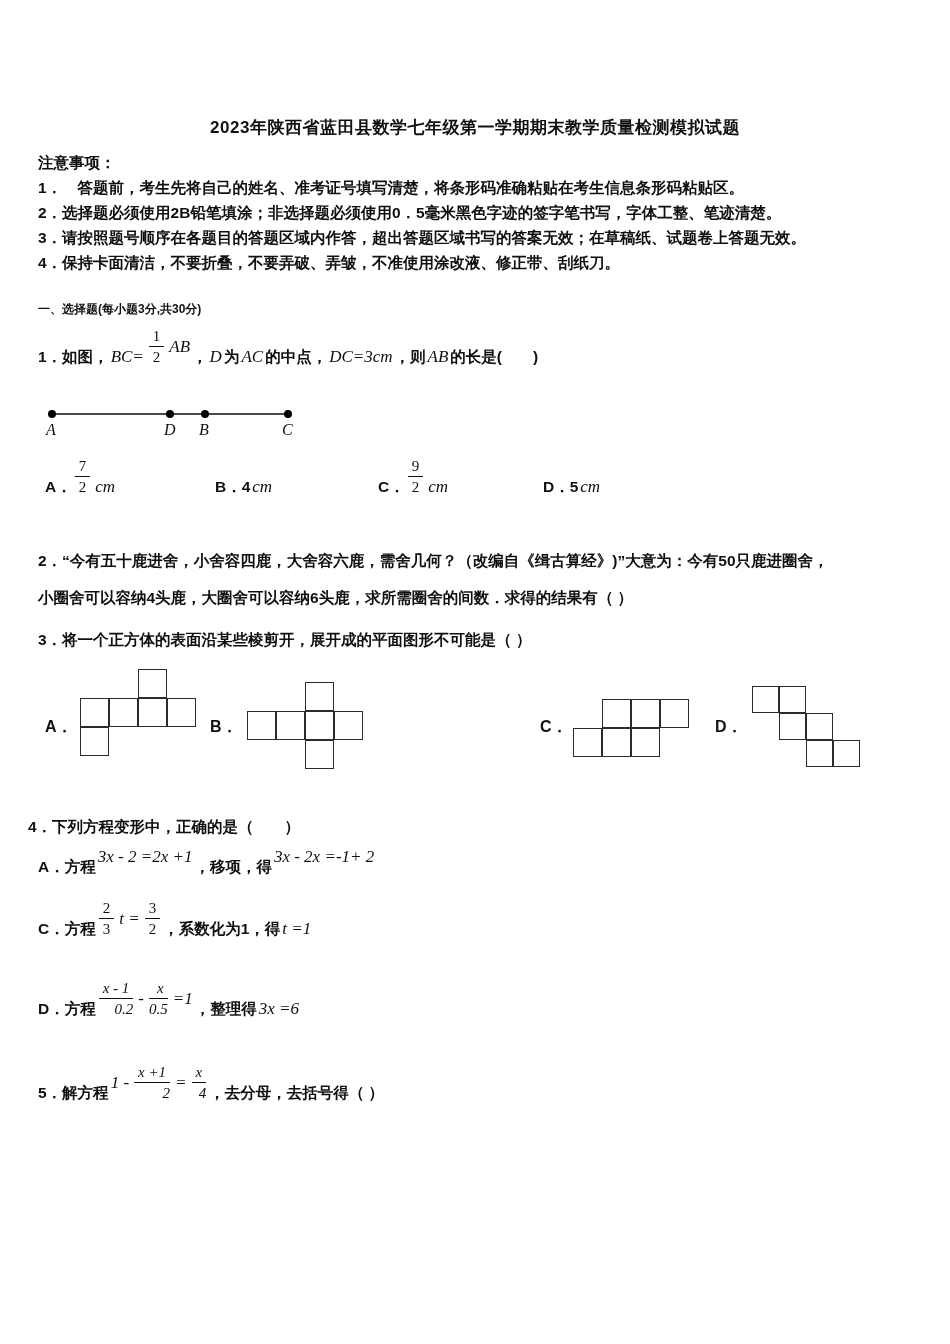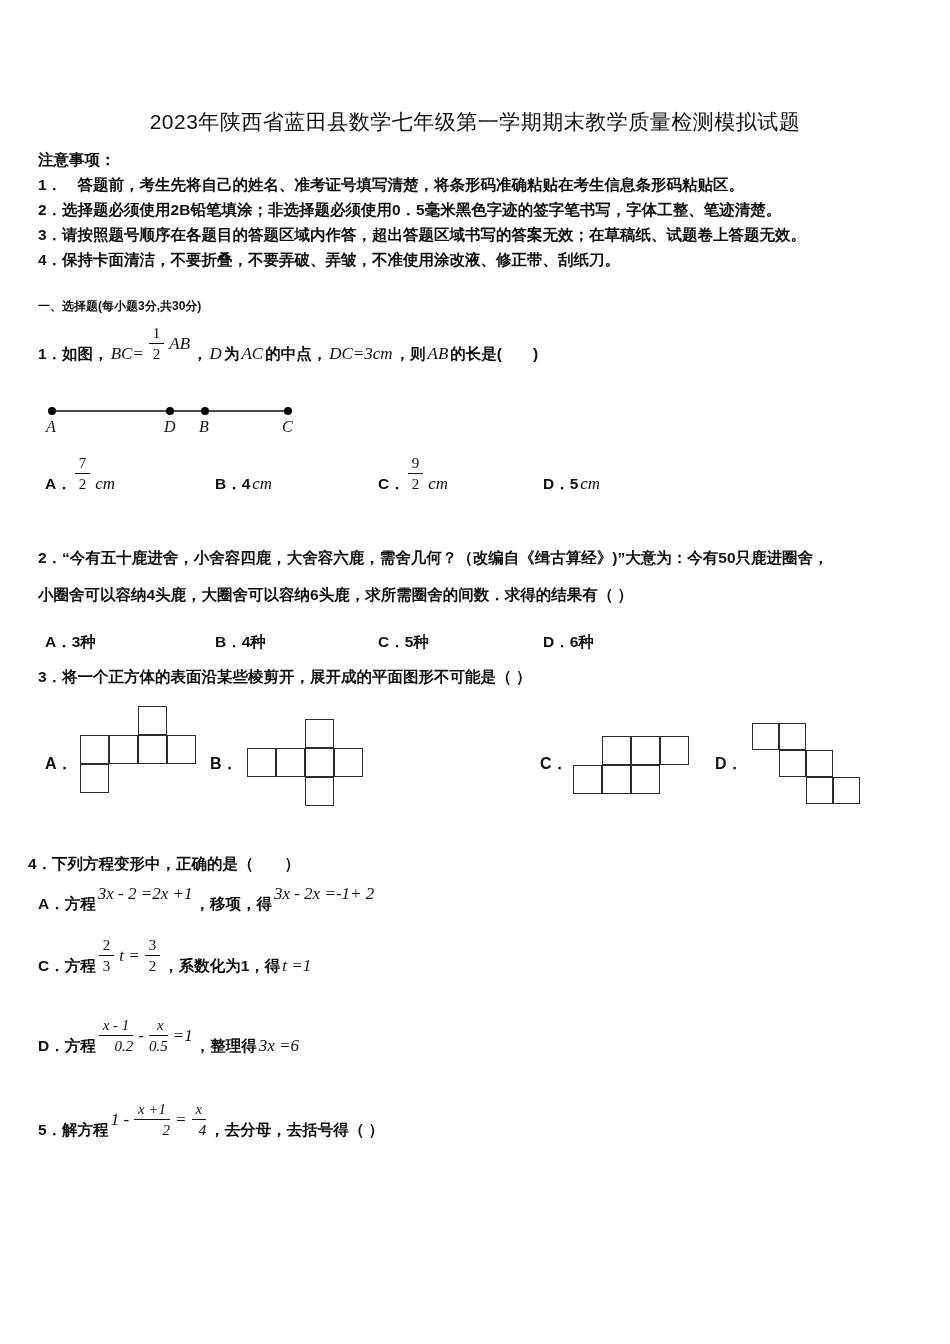--- a/index.html
+++ b/index.html
@@ -1,18 +1,18 @@
 <!DOCTYPE html>
 <html><head>
 <meta charset="utf-8">
 <style>
   html,body{margin:0;padding:0;background:#fff;}
   .page{position:relative;width:950px;height:1344px;background:#ffffff;color:#101010;
         font-family:"Liberation Sans",sans-serif;font-weight:700;font-size:15.5px;overflow:hidden;}
-  .title{margin:0;padding-top:108px;text-align:center;font-size:21px;font-weight:400;letter-spacing:.5px;}
+  .title{margin:8px;padding-top:108px;text-align:center;font-size:17px;font-weight:700;letter-spacing:.5px;}
   .notice{margin:12px 36px 0 38px;}
   .notice-head{line-height:24px;}
   .notice-item{line-height:25px;}
   .sec-head{margin:26px 0 0 38px;font-size:12px;}
   .stem{margin-left:38px;margin-right:36px;}
   .q1-stem{margin-top:8px;}
   .q2-stem{margin-top:44px;line-height:37px;}
   .q2-line2{line-height:37px;}
   .q3-stem{margin-top:14px;}
   .q4-stem{margin-top:16px;margin-left:28px;}
@@ -76,23 +76,20 @@
 
   <div class="opt-row">
     <span class="opt w1"><span class="cn">A．</span><span class="frac"><span class="num">7</span><span class="den">2</span></span><span class="math">cm</span></span><span class="opt w2"><span class="cn">B．4</span><span class="math">cm</span></span><span class="opt w3"><span class="cn">C．</span><span class="frac"><span class="num">9</span><span class="den">2</span></span><span class="math">cm</span></span><span class="opt"><span class="cn">D．5</span><span class="math">cm</span></span>
   </div>
 
   <div class="stem q2-stem">
     <span>2．“今有五十鹿进舍，小舍容四鹿，大舍容六鹿，需舍几何？（改编自《缉古算经》)”大意为：今有50只鹿进圈舍，</span><br>
     <span class="q2-line2">小圈舍可以容纳4头鹿，大圈舍可以容纳6头鹿，求所需圈舍的间数．求得的结果有（ ）</span>
   </div>
 
-  <div class="opt-row">
-    <span class="opt w1">A．3种</span><span class="opt w2">B．4种</span><span class="opt w3">C．5种</span><span class="opt">D．6种</span>
-  </div>
 
   <div class="stem q3-stem">3．将一个正方体的表面沿某些棱剪开，展开成的平面图形不可能是（  ）</div>
 
   <div class="nets">
       <span class="net-label" style="left: 45px; top: 66px;">A．</span>
       <div class="net-cell" style="left: 138px; top: 18px; width: 29px; height: 29px;"></div>
       <div class="net-cell" style="left: 80px; top: 47px; width: 29px; height: 29px;"></div>
       <div class="net-cell" style="left: 109px; top: 47px; width: 29px; height: 29px;"></div>
       <div class="net-cell" style="left: 138px; top: 47px; width: 29px; height: 29px;"></div>
       <div class="net-cell" style="left: 167px; top: 47px; width: 29px; height: 29px;"></div>

